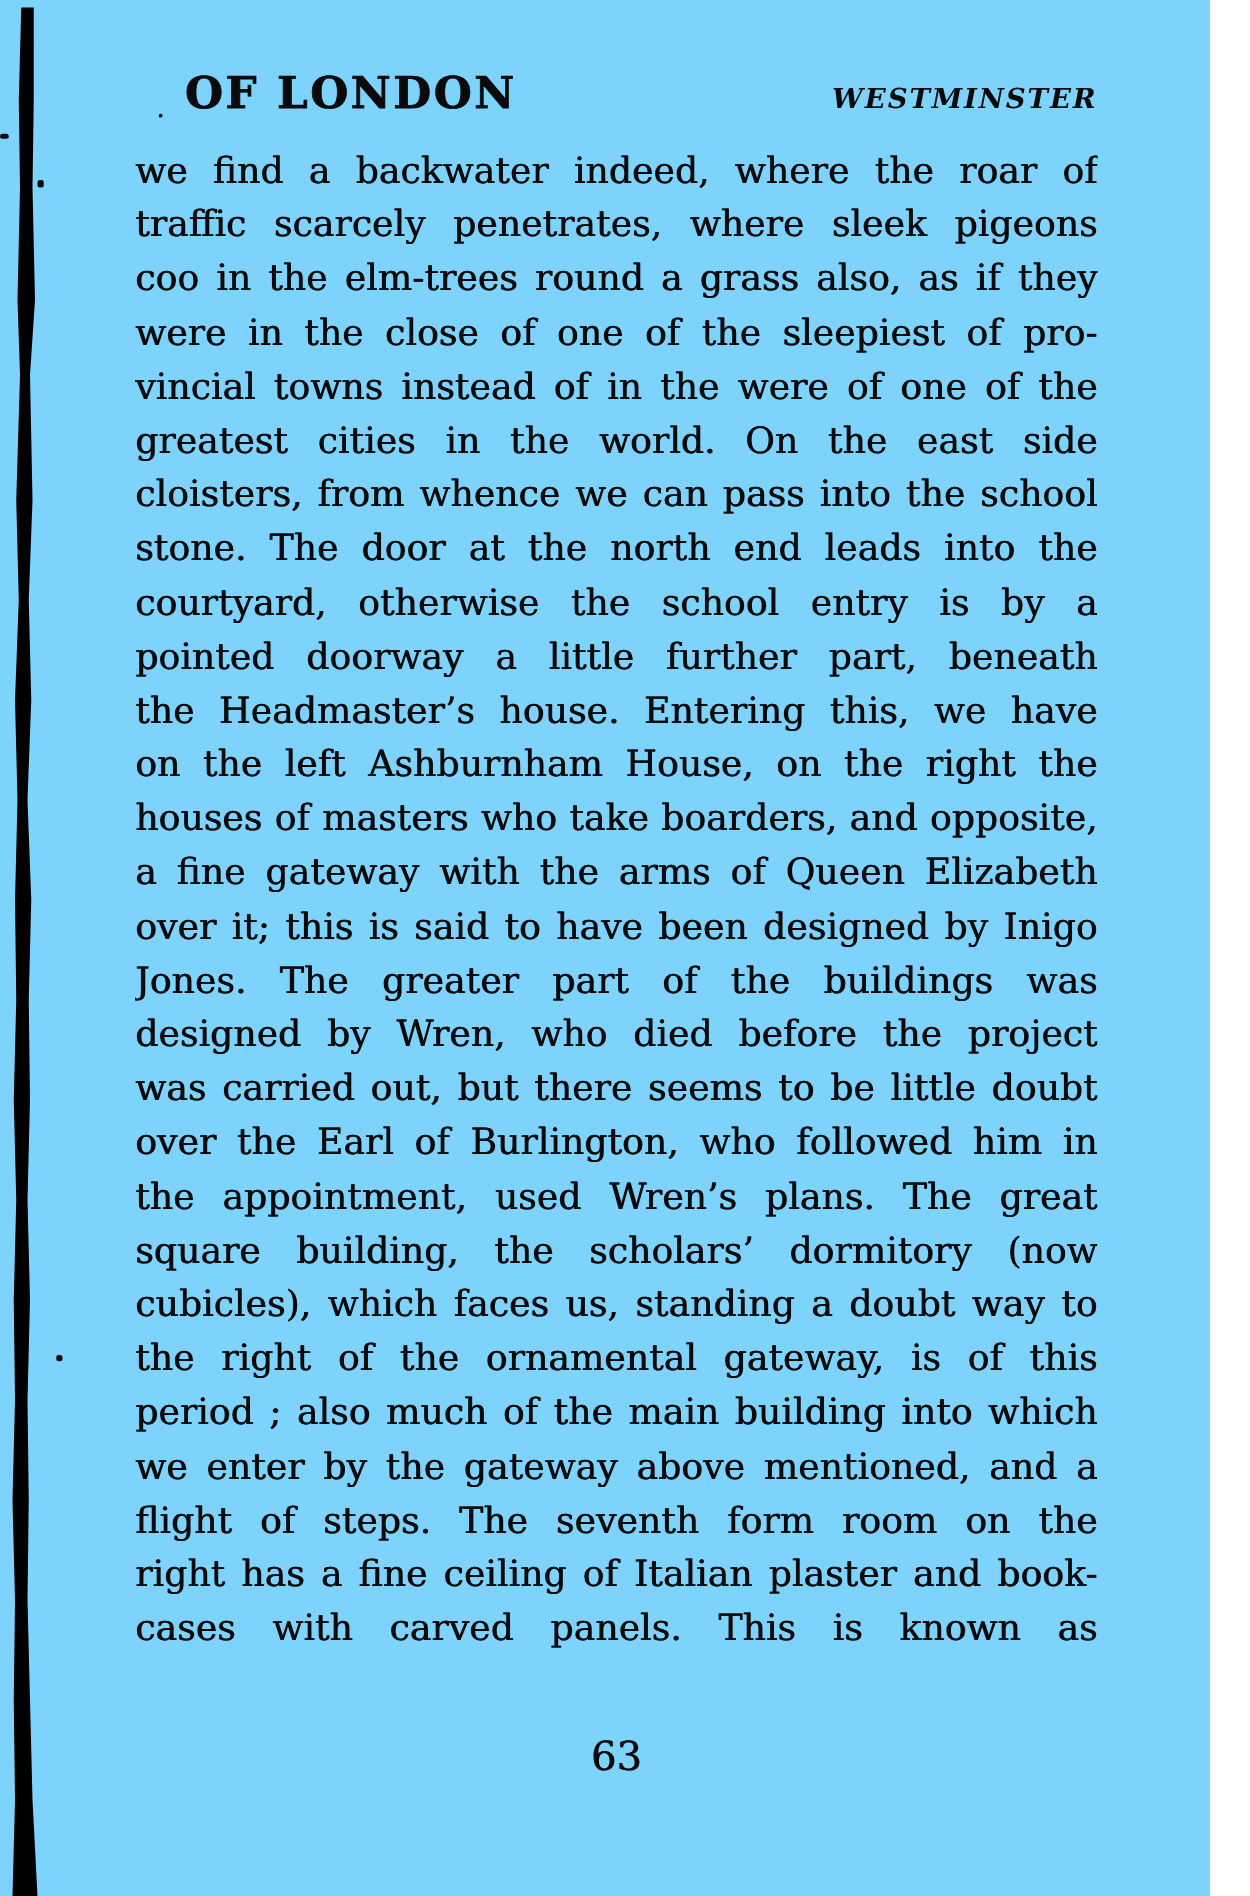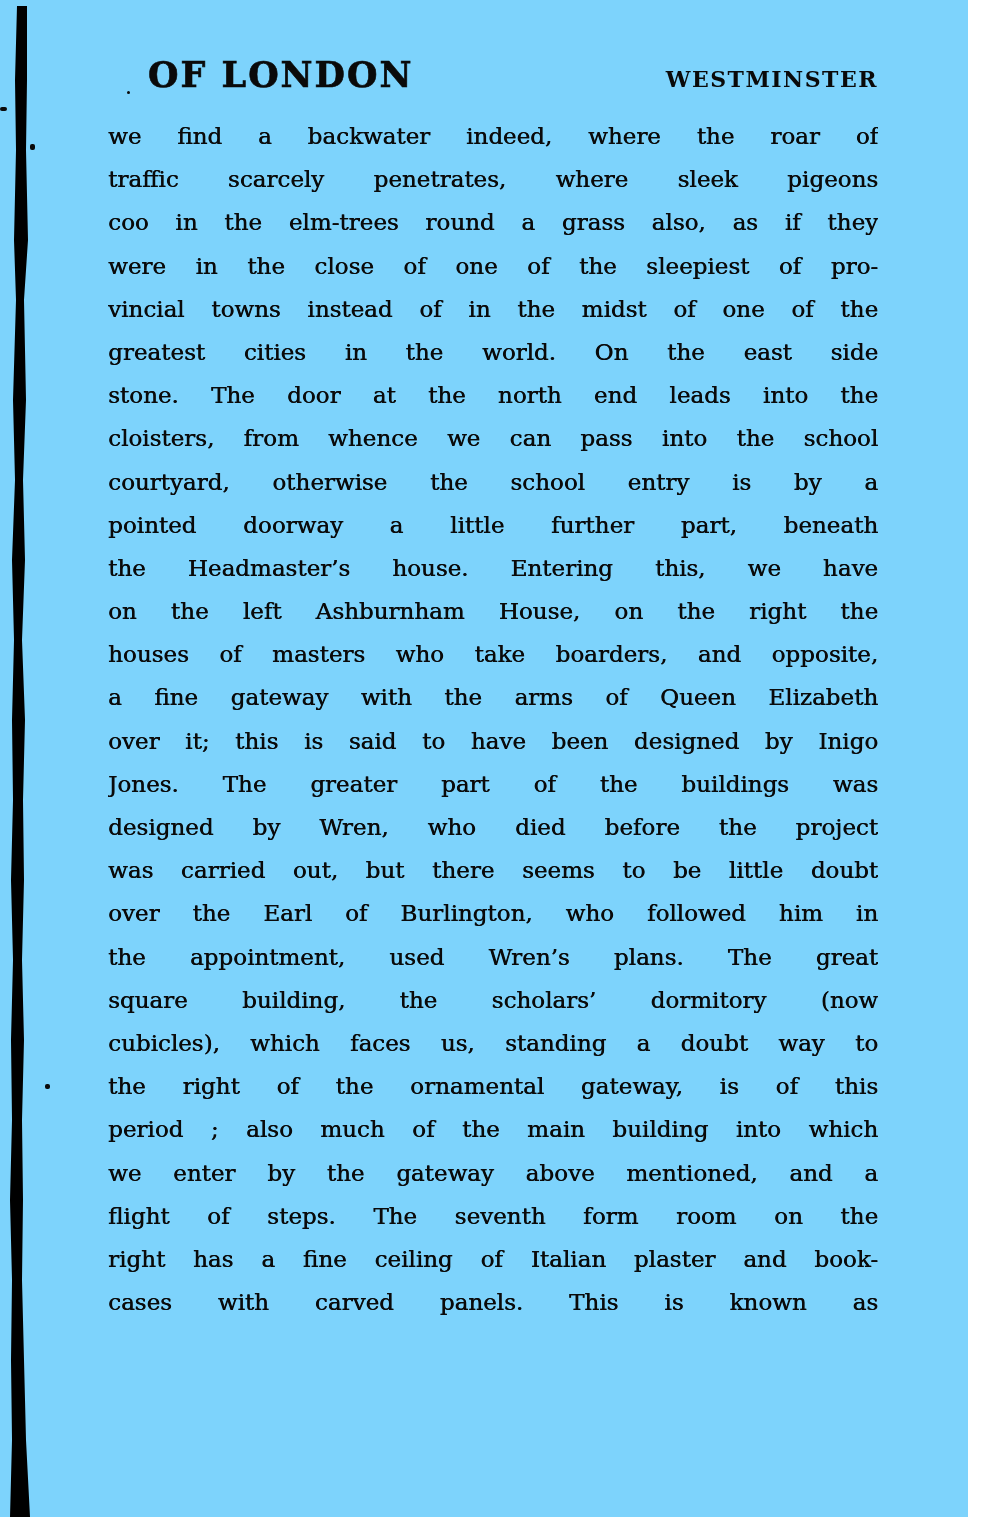--- a/index.html
+++ b/index.html
@@ -34,29 +34,30 @@
     font-weight: bold;
     letter-spacing: 2px;
     white-space: nowrap;
     -webkit-text-stroke: 0.6px #0a0a0a;
   }
   .running-head {
     font-size: 22px;
     font-weight: bold;
     letter-spacing: 1.5px;
     white-space: nowrap;
+    font-style: italic;
   }
   .body-text {
     position: absolute;
     top: 115px;
     left: 108px;
     width: 770px;
   }
   .line {
-    font-size: 23px;
+    font-size: 29px;
     line-height: 43.2px;
     height: 43.2px;
     overflow: hidden;
     text-align: justify;
     text-align-last: justify;
     text-shadow: 0.5px 0 0 #0a0a0a;
   }
   .line::after {
     content: "";
     display: inline-block;
@@ -104,24 +105,24 @@
   <div class="header">
     <span class="header-title">OF LONDON</span>
     <span class="running-head">WESTMINSTER</span>
   </div>
 
   <div class="body-text">
       <div class="line">we find a backwater indeed, where the roar of</div>
       <div class="line">traffic scarcely penetrates, where sleek pigeons</div>
       <div class="line">coo in the elm-trees round a grass also, as if they</div>
       <div class="line">were in the close of one of the sleepiest of pro-</div>
-      <div class="line">vincial towns instead of in the midst of one of the</div>
+      <div class="line">vincial towns instead of in the were of one of the</div>
       <div class="line">greatest cities in the world. On the east side</div>
+      <div class="line">cloisters, from whence we can pass into the school</div>
       <div class="line">stone. The door at the north end leads into the</div>
-      <div class="line">cloisters, from whence we can pass into the school</div>
       <div class="line">courtyard, otherwise the school entry is by a</div>
       <div class="line">pointed doorway a little further part, beneath</div>
       <div class="line">the Headmaster’s house. Entering this, we have</div>
       <div class="line">on the left Ashburnham House, on the right the</div>
       <div class="line">houses of masters who take boarders, and opposite,</div>
       <div class="line">a fine gateway with the arms of Queen Elizabeth</div>
       <div class="line">over it; this is said to have been designed by Inigo</div>
       <div class="line">Jones. The greater part of the buildings was</div>
       <div class="line">designed by Wren, who died before the project</div>
       <div class="line">was carried out, but there seems to be little doubt</div>
@@ -130,14 +131,15 @@
       <div class="line">square building, the scholars’ dormitory (now</div>
       <div class="line">cubicles), which faces us, standing a doubt way to</div>
       <div class="line">the right of the ornamental gateway, is of this</div>
       <div class="line">period ; also much of the main building into which</div>
       <div class="line">we enter by the gateway above mentioned, and a</div>
       <div class="line">flight of steps. The seventh form room on the</div>
       <div class="line">right has a fine ceiling of Italian plaster and book-</div>
       <div class="line">cases with carved panels. This is known as</div>
     </div>
 
+  <div class="page-number">63</div>
 
 </div>
 
 </body></html>

